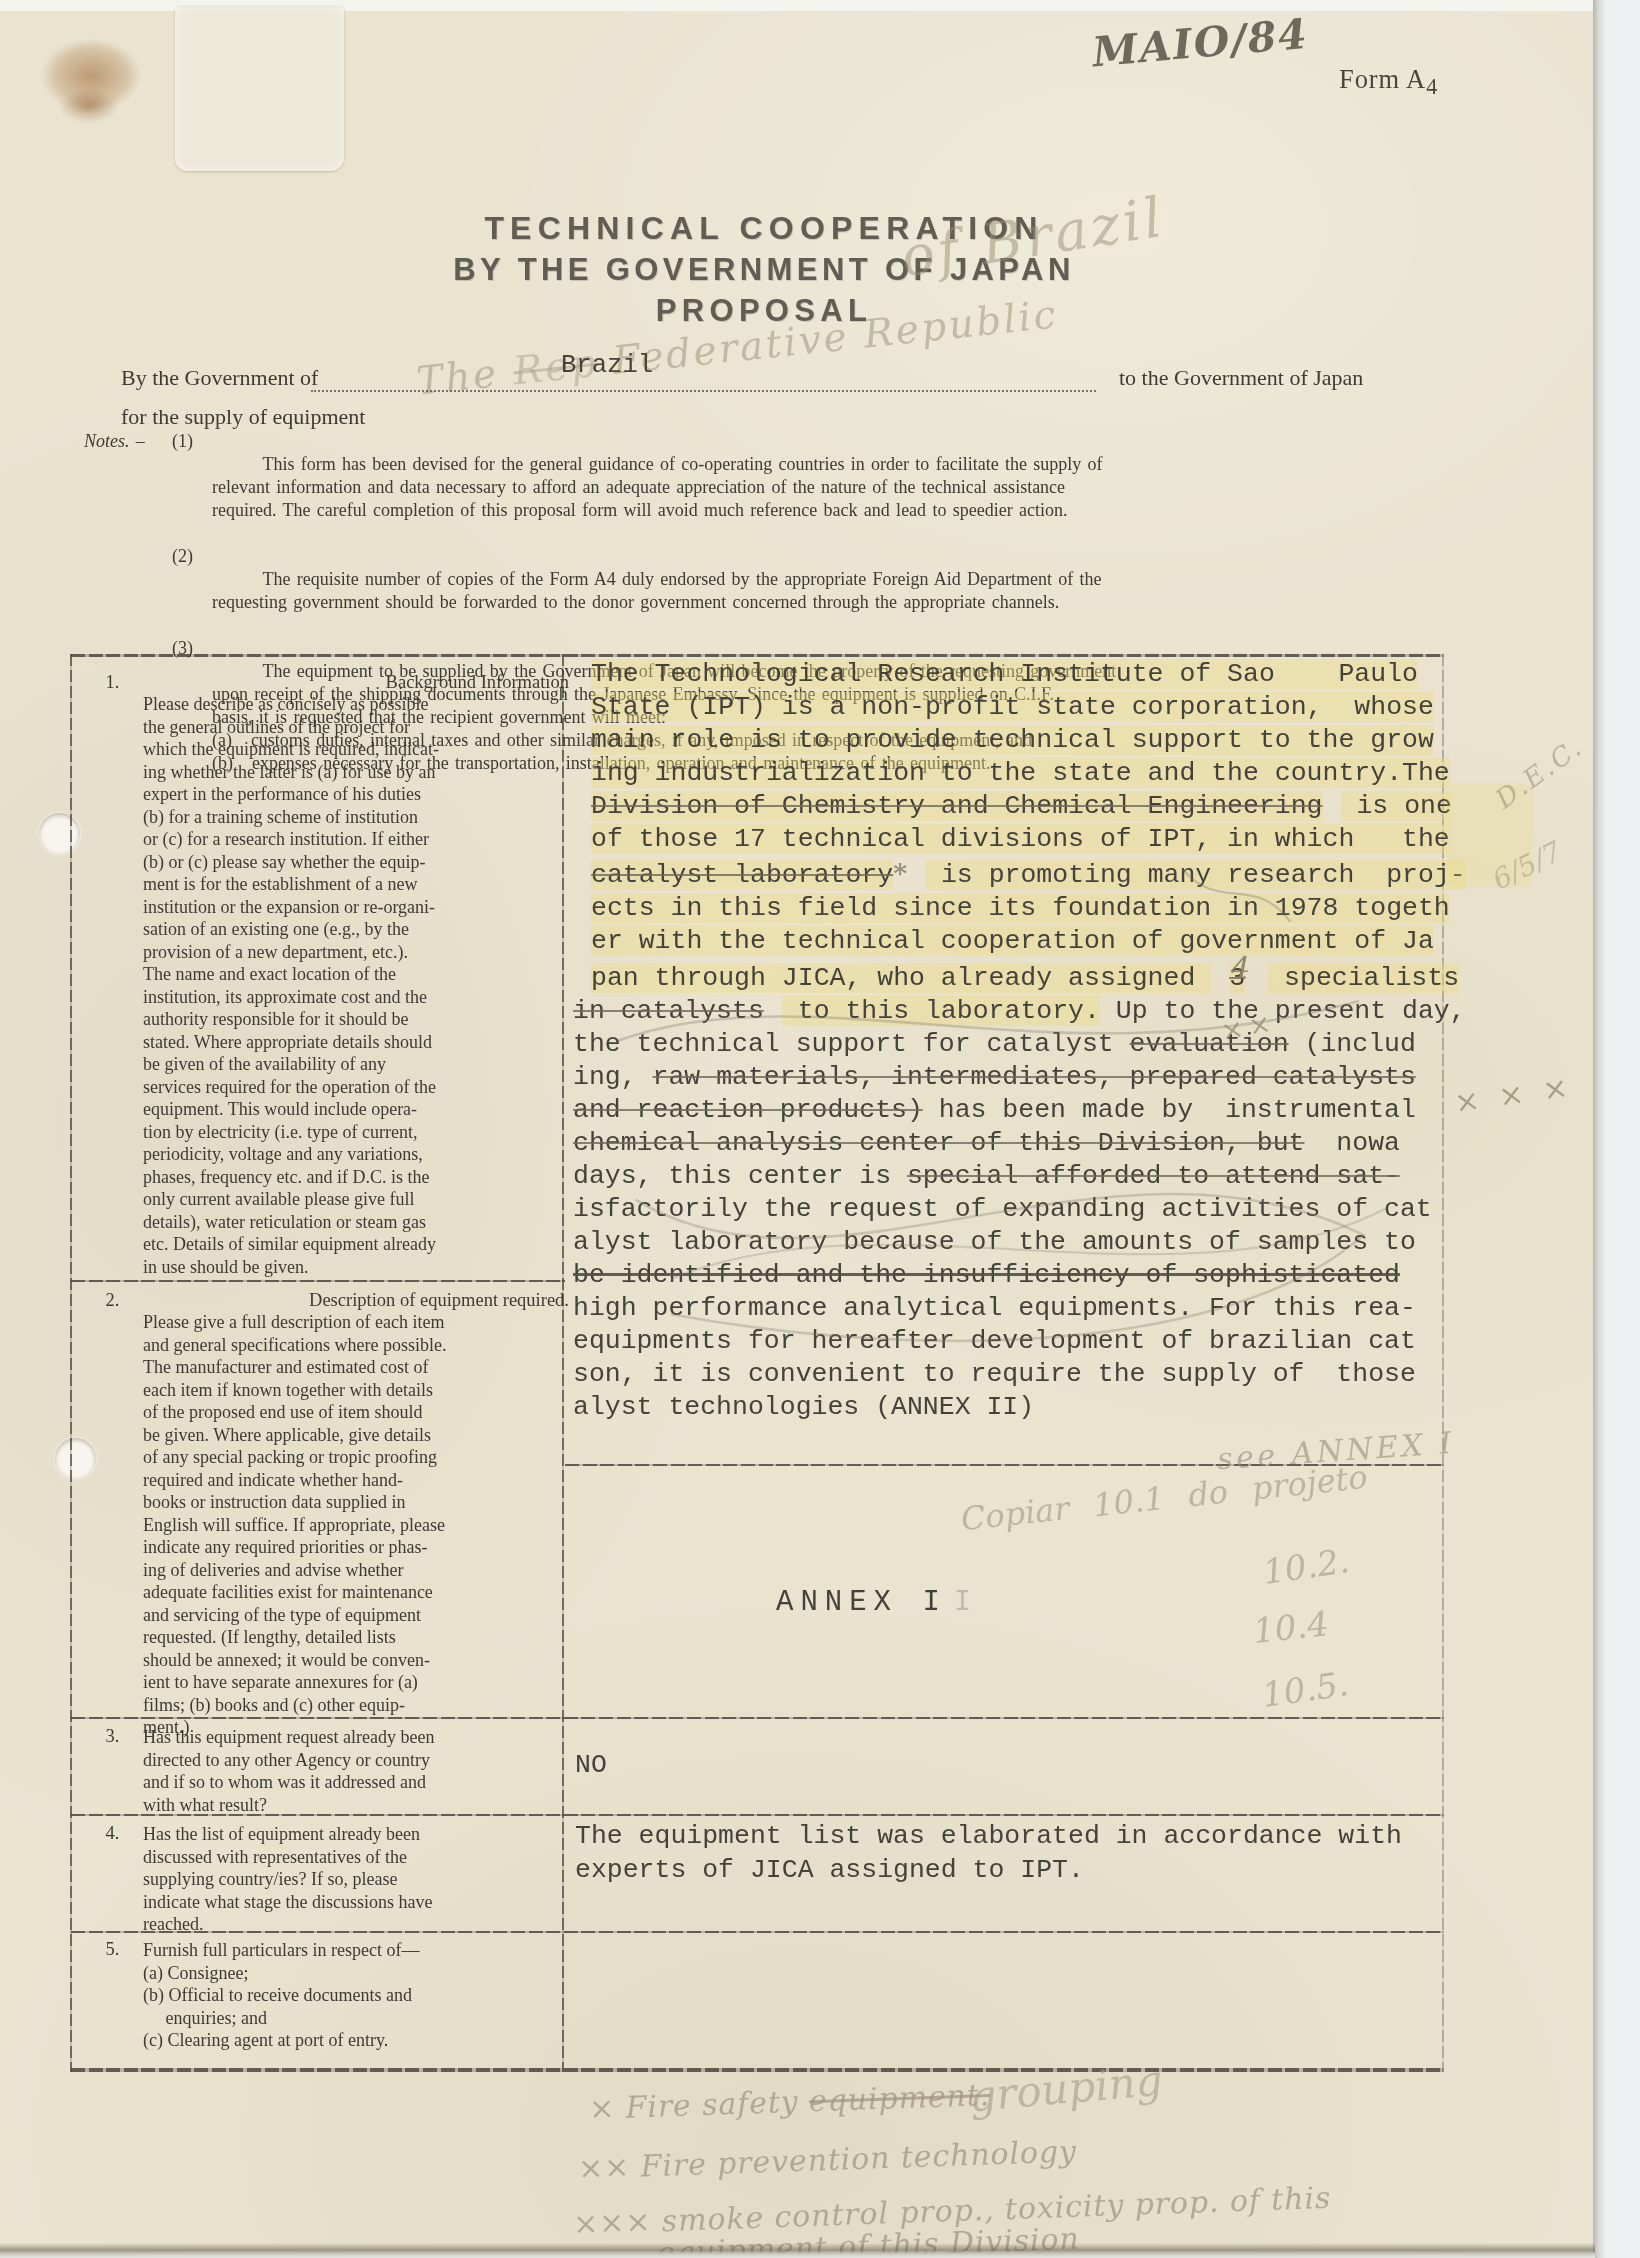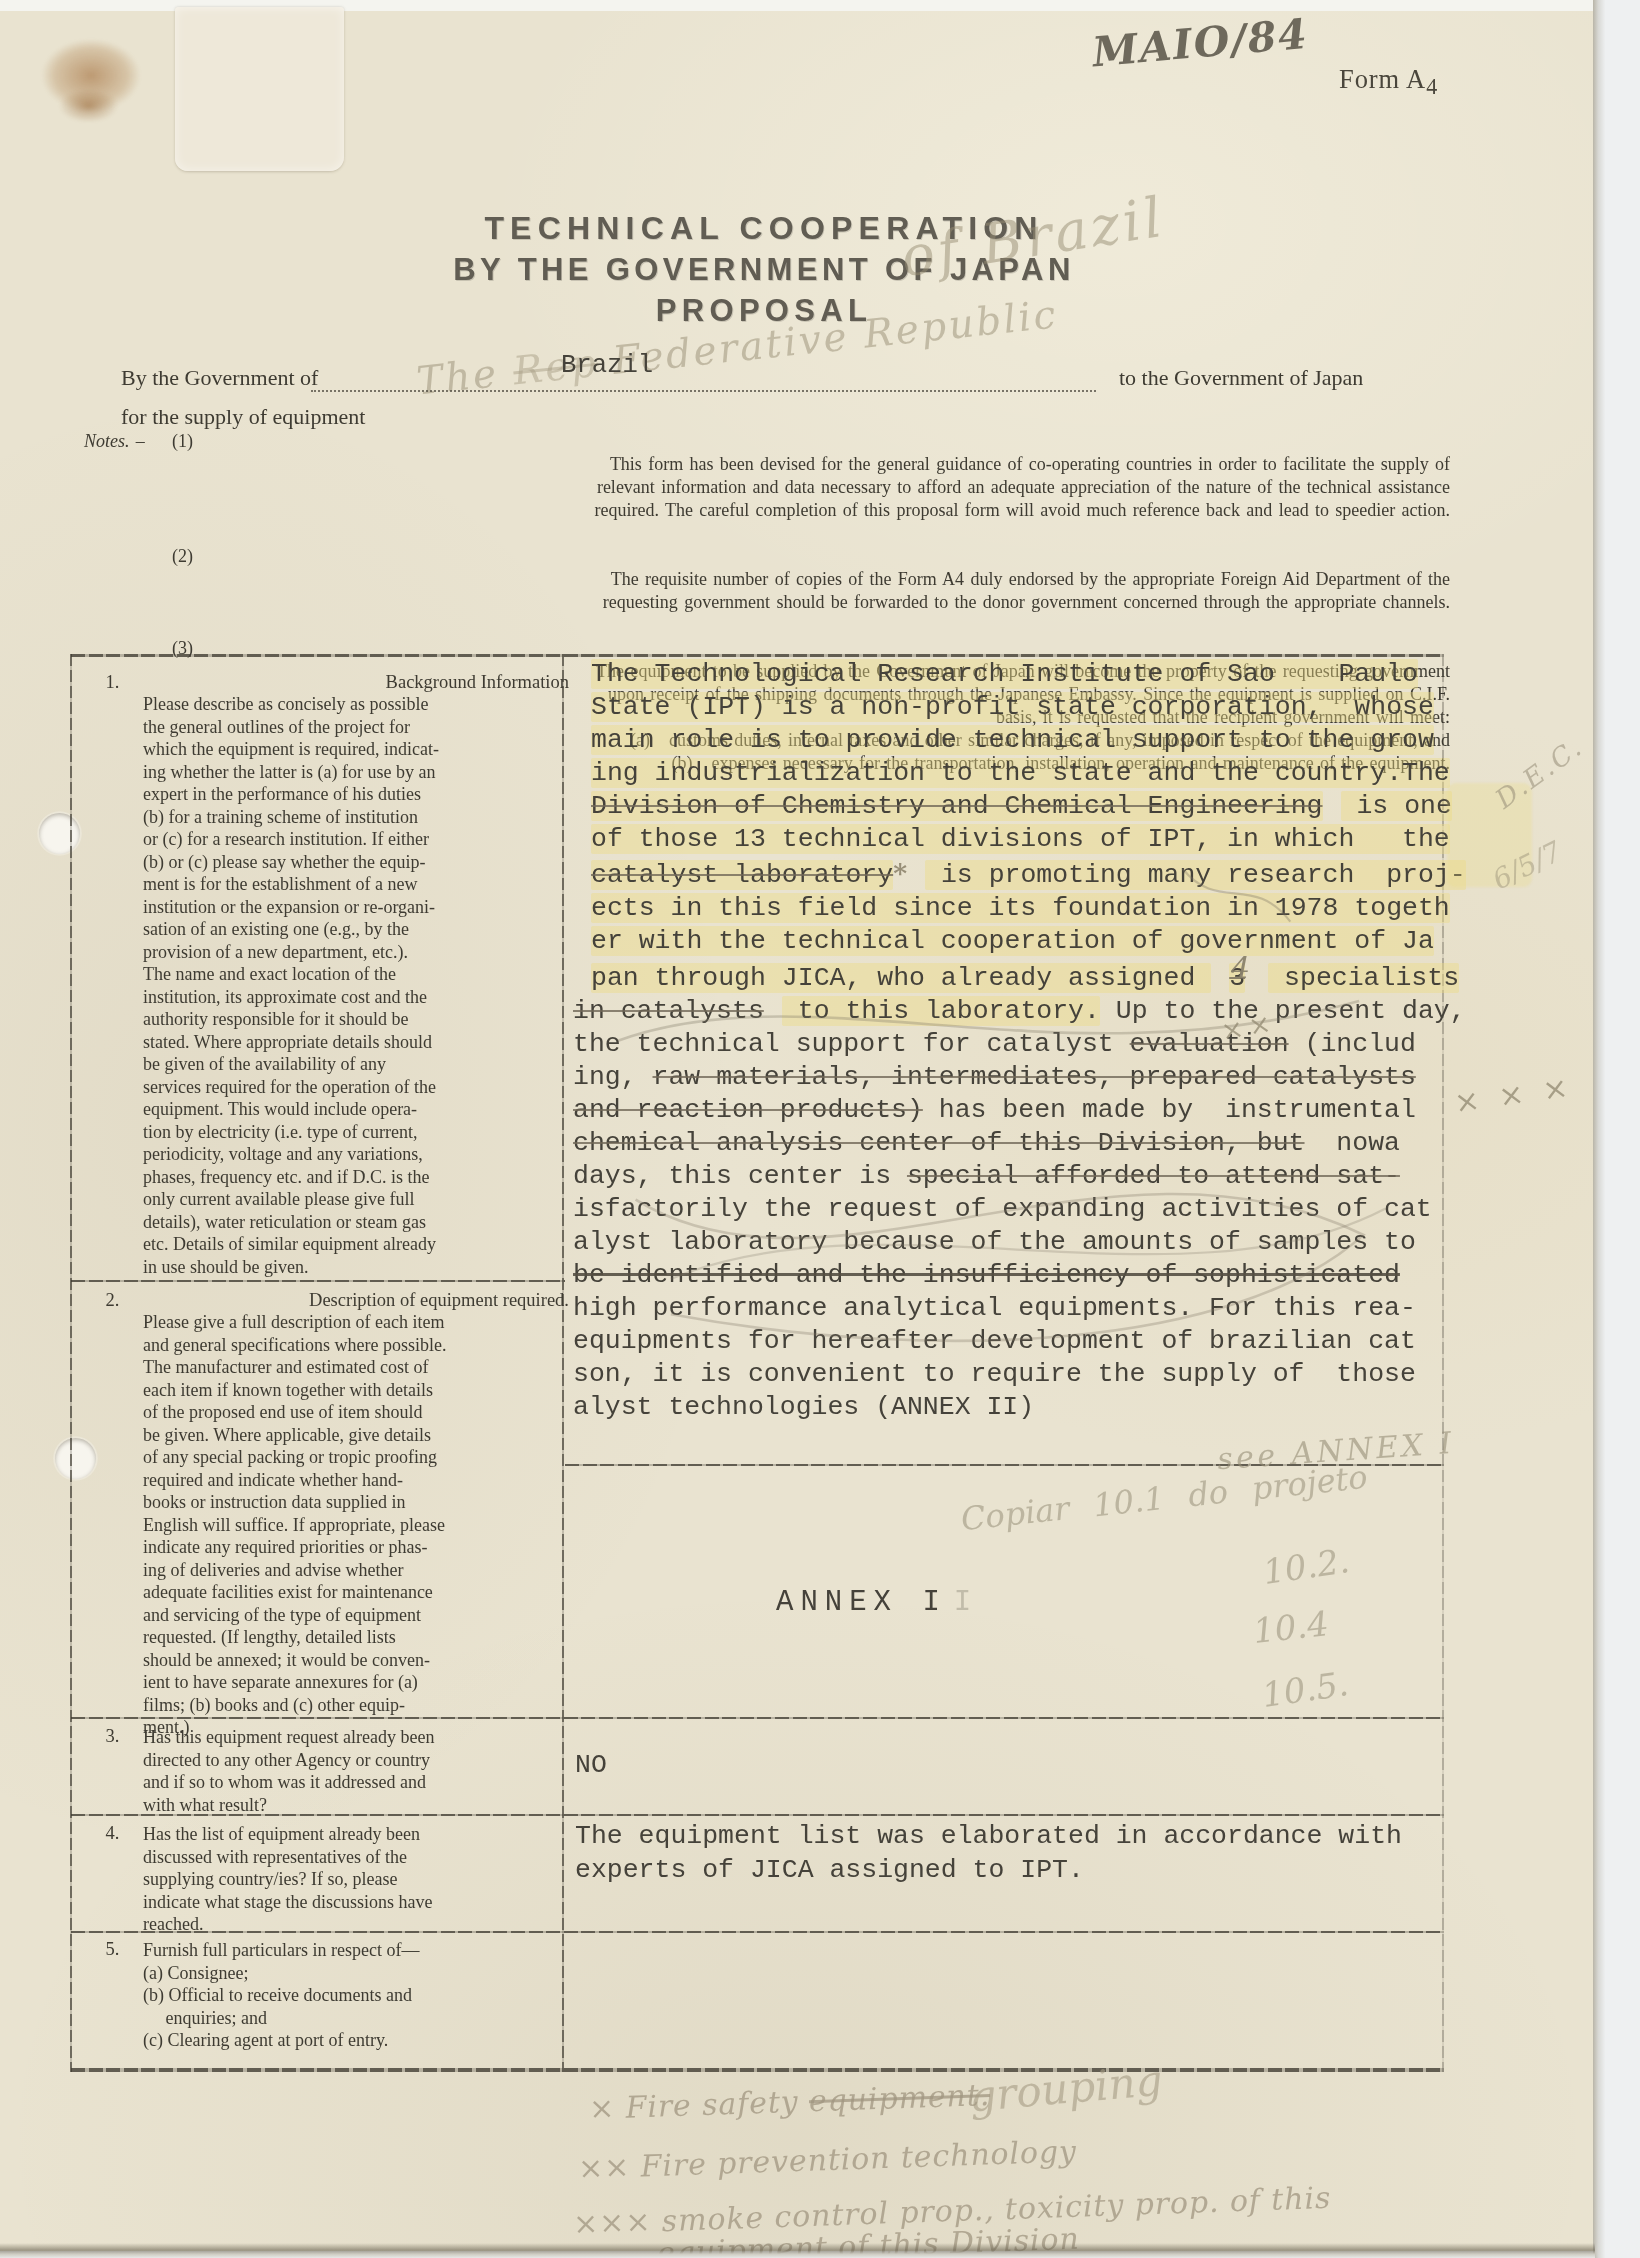--- a/index.html
+++ b/index.html
@@ -42,21 +42,21 @@
   .script-rep{left:415px;top:325px;font-size:39px;transform:rotate(-6deg);letter-spacing:2.6px;}
   .script-rep .xout{text-decoration:line-through;text-decoration-thickness:2.6px;opacity:.8;}
   
   .serif-line{font-size:22px;color:#3e3b32;}
   .by-prefix{left:121px;top:365px;}
   .by-dots{left:311px;top:363px;width:785px;height:26.5px;border-bottom:2.6px dotted rgba(70,66,56,.7);}
   .by-value{left:561px;top:351px;font-family:"Liberation Mono", monospace;font-size:25.6px;color:#45423a;}
   .by-suffix{left:1119px;top:365px;}
   .supply-line{left:121px;top:404px;}
   
-  .notes{left:84px;top:430px;width:1366px;font-size:18px;line-height:23px;color:#3e3b32;word-spacing:1.8px;text-align:right;}
+  .notes{left:84px;top:430px;width:1366px;font-size:18px;line-height:23px;color:#3e3b32;word-spacing:1.8px;}
   .notes-label{position:absolute;left:0;top:0;font-style:italic;}
   .note{position:relative;padding-left:128px;white-space:pre-wrap;}
   .note .num{position:absolute;left:88px;top:0;}
   
   .hline{background:repeating-linear-gradient(90deg, rgba(60,56,46,.78) 0 14px, rgba(60,56,46,.28) 14px 17.6px);}
   .vline{background:repeating-linear-gradient(180deg, rgba(60,56,46,.7) 0 12.4px, rgba(60,56,46,.22) 12.4px 16px);}
   .faint{opacity:.45;}
   
   .lcell{width:481px;color:#3e3b32;}
   .lcell .num{position:absolute;left:17.6px;top:0;font-size:18.5px;}
@@ -238,21 +238,21 @@
 &nbsp;&nbsp;&nbsp;&nbsp;&nbsp;enquiries; and
 (c) Clearing agent at port of entry.</div>
     </div>
 
     <div class="abs mono typed" id="typed-para">
         <div class="tline"><span class="hl">The Technological Research Institute of Sao    Paulo</span></div>
         <div class="tline"><span class="hl">State (IPT) is a non-profit state corporation,  whose</span></div>
         <div class="tline"><span class="hl">main role is to provide technical support to the grow</span></div>
         <div class="tline"><span class="hl">ing industrialization to the state and the country.The</span></div>
         <div class="tline"><span class="hl st">Division of Chemistry and Chemical Engineering</span><span class="hl"> is one</span></div>
-        <div class="tline"><span class="hl">of those 13 technical divisions of IPT, in which   the</span></div>
+        <div class="tline"><span class="hl">of those 17 technical divisions of IPT, in which   the</span></div>
         <div class="tline"><span class="hl st">catalyst laboratory</span><span class="pen">*</span><span class="hl"> is promoting many research  proj-</span></div>
         <div class="tline"><span class="hl">ects in this field since its foundation in 1978 togeth</span></div>
         <div class="tline"><span class="hl">er with the technical cooperation of government of Ja</span></div>
         <div class="tline"><span class="hl">pan through JICA, who already assigned </span><span class="hl st">3</span><span class="pen4">4</span><span class="hl"> specialists</span></div>
         <div class="tline"><span class="st">in catalysts</span><span class="hl"> to this laboratory.</span><span> Up to the present day,</span></div>
         <div class="tline"><span>the technical support for catalyst </span><span class="st">evaluation</span><span> (includ</span></div>
         <div class="tline"><span>ing, </span><span class="st">raw materials, intermediates, prepared catalysts</span></div>
         <div class="tline"><span class="st">and reaction products)</span><span> has been made by  instrumental</span></div>
         <div class="tline"><span class="st">chemical analysis center of this Division, but</span><span>  nowa</span></div>
         <div class="tline"><span>days, this center is </span><span class="st">special afforded to attend sat-</span></div>

